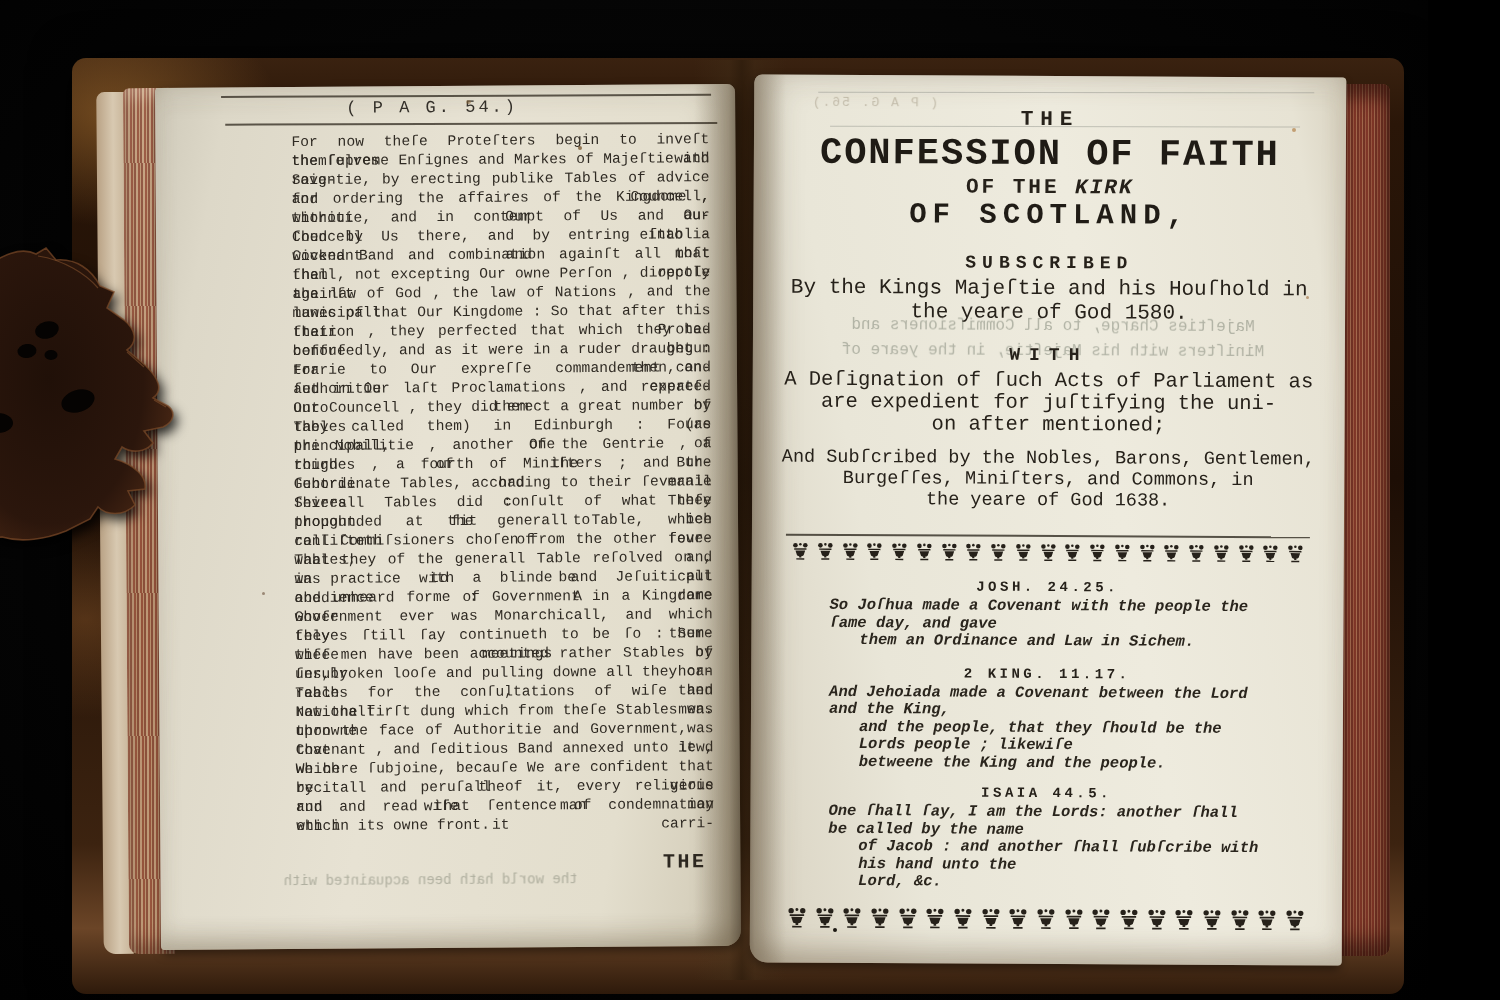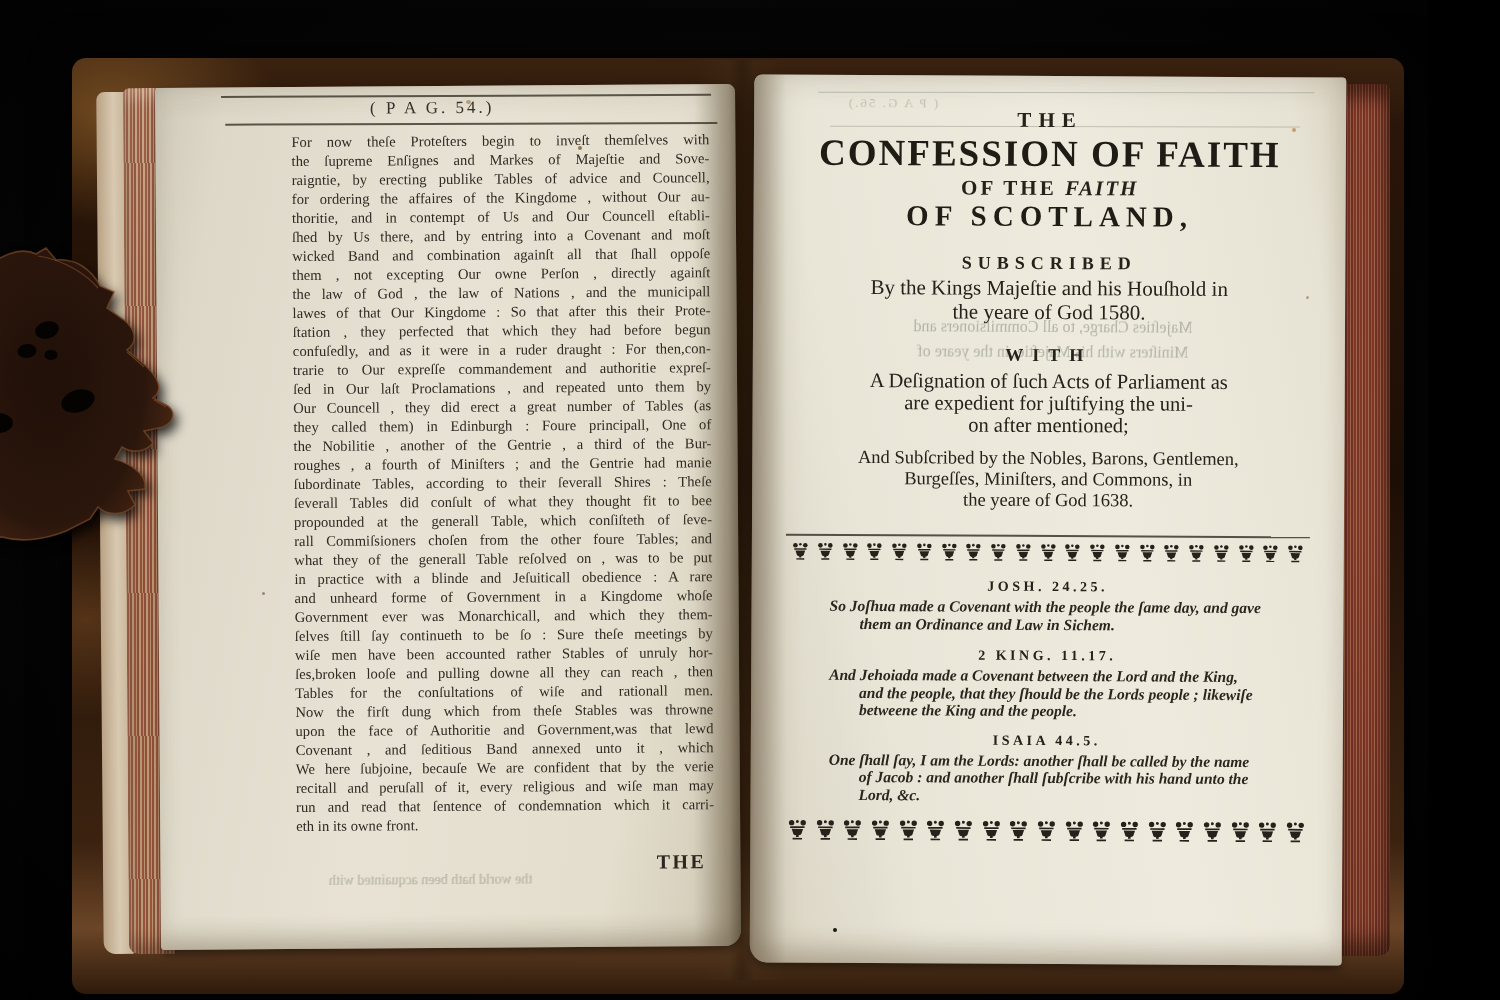--- a/index.html
+++ b/index.html
@@ -1,18 +1,18 @@
 <!DOCTYPE html>
 <html><head>
 <meta charset="utf-8">
 <style>
   html,body{margin:0;padding:0;background:#000;}
   .scene{position:relative;width:1428px;height:1000px;background:
     radial-gradient(ellipse at 50% 45%, #0a0a0a 0%, #050505 60%, #010101 100%);
-    overflow:hidden;font-family:Liberation Serif, serif;}
+    overflow:hidden;font-family:Liberation Mono, monospace;}
 
   
   .cover{position:absolute;left:72px;top:58px;width:1332px;height:936px;border-radius:14px;
     background:
       radial-gradient(ellipse 240px 160px at 3% 6%, rgba(170,115,50,.55), rgba(0,0,0,0) 70%),
       radial-gradient(ellipse 200px 140px at 1% 60%, rgba(150,95,45,.4), rgba(0,0,0,0) 70%),
       linear-gradient(to bottom,#3a2210 0%,#2a1608 7%,#1d0e05 45%,#3c2310 84%,#6b4527 93%,#2e1a0b 100%);
     box-shadow:0 0 40px rgba(0,0,0,.9);}
   .flyleaf-left{position:absolute;left:100px;top:92px;width:30px;height:862px;border-radius:8px 0 0 12px;
     background:linear-gradient(to right,#b9a285,#d8c9b1 55%,#c6b296);
@@ -178,21 +178,21 @@
     <div class="rp-bleed-rule r2"></div>
     <div class="rp-bleed-pag mirror">( P A G. 56.)</div>
     <div class="rp-bleed-lines mirror">
         <div>Majeſties Charge, to all Commiſsioners and</div>
         <div>Miniſters with his Majeſtie, in the yeare of</div>
       </div>
 
     <div class="rp-content">
       <div class="t-the">THE</div>
       <div class="t-main">CONFESSION OF FAITH</div>
-      <div class="t-kirk"><span>OF THE </span><span class="it">FAITH</span></div>
+      <div class="t-kirk"><span>OF THE </span><span class="it">KIRK</span></div>
       <div class="t-scot">OF SCOTLAND,</div>
 
       <div class="t-subscribed">SUBSCRIBED</div>
       <div class="t-by">
           <div>By the Kings Majeſtie and his Houſhold in</div>
           <div>the yeare of God 1580.</div>
         </div>
 
       <div class="t-with">WITH</div>
       <div class="t-desig">

